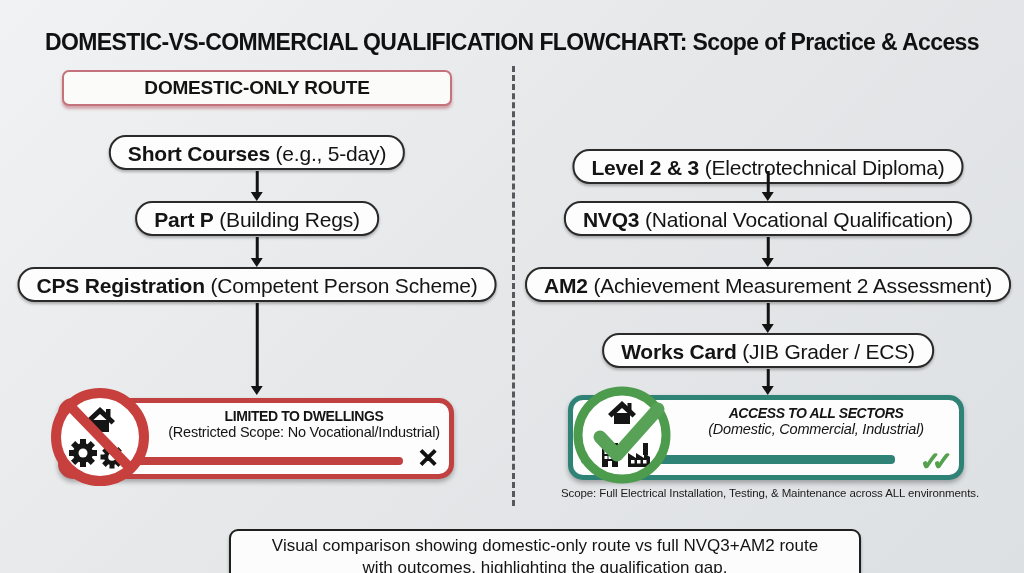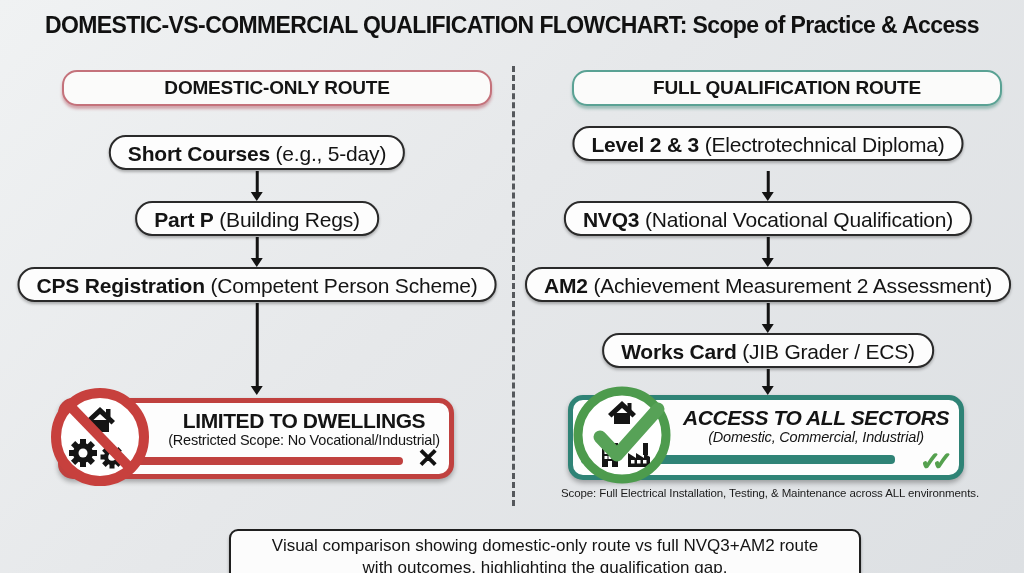--- a/index.html
+++ b/index.html
@@ -4,30 +4,30 @@
 <style>
   * { margin:0; padding:0; box-sizing:border-box; }
   html,body { width:1024px; height:573px; overflow:hidden; }
   body { font-family:"Liberation Sans","DejaVu Sans",sans-serif; color:#141414; }
   #stage {
     position:relative; width:1024px; height:573px;
     background:linear-gradient(135deg,#f0f2f3 0%,#e6e8ea 45%,#dde0e3 100%);
   }
   .abs { position:absolute; }
   .title {
-    top:12px; left:0; width:1024px; text-align:center;
+    top:29px; left:0; width:1024px; text-align:center;
     font-size:23px; font-weight:bold; letter-spacing:-0.6px; color:#111;
   }
   .divider {
     left:512px; top:66px; height:440px; width:0;
     border-left:3px dashed #55585c;
   }
   .route-header {
-    top:70px; width:430px; height:36px;
-    background:#fbfbfa; border-radius:15px;
+    top:70px; width:390px; height:36px;
+    background:#fbfbfa; border-radius:7px;
     display:flex; align-items:center; justify-content:center;
     font-size:19px; font-weight:bold; letter-spacing:-0.2px;
   }
   .route-header.red  { left:62px;  border:2px solid #c4727b; box-shadow:0 3px 3px rgba(176,76,88,.45); }
   .route-header.teal { left:572px; border:2px solid #5aa294; box-shadow:0 3px 3px rgba(70,140,125,.45); }
   .node {
     transform:translateX(-50%);
     white-space:nowrap;
     background:#fdfdfd; border:2.5px solid #2a2a2a; border-radius:17px;
     padding:5px 17px 2px; font-size:21px; letter-spacing:-0.2px;
@@ -41,21 +41,21 @@
     border-left:6.5px solid transparent; border-right:6.5px solid transparent;
     border-top:9px solid #131313;
   }
   .outcome {
     width:396px; background:#fdfdfd; border-radius:15px;
     box-shadow:0 3px 5px rgba(0,0,0,.3);
   }
   .outcome.red  { left:58px;  top:398px; height:81px; border:5px solid #c0413f; }
   .outcome.teal { left:568px; top:395px; height:85px; border:5px solid #2f8376;font-style:italic; }
   .outcome-text { margin-left:96px; text-align:center; padding-top:6px; }
-  .outcome-title { font-size:21px; font-weight:bold; letter-spacing:-0.4px; line-height:1.1; }
+  .outcome-title { font-size:14px; font-weight:bold; letter-spacing:-0.4px; line-height:1.1; }
   .outcome-sub { font-size:14.5px; letter-spacing:-0.2px; }
   .bar { position:absolute; height:8px; border-radius:4px; }
   .bar.red  { left:8px;  right:46px; bottom:9px;  background:#c0413f; }
   .bar.teal { left:8px;  right:64px; bottom:11px; background:#2f8376; height:9px; }
   .fail-mark {
     position:absolute; right:10px; bottom:0px;
     font-size:26px; font-weight:bold; color:#111;
     -webkit-text-stroke:1.3px #111;
   }
   .pass-marks {
@@ -142,25 +142,22 @@
         <circle r="8"></circle>
       </g>
       <circle r="3.8" fill="#ffffff"></circle>
     </g>
 
     <circle cx="50" cy="50" r="44" fill="none" stroke="#c7403d" stroke-width="10"></circle>
     <line x1="20" y1="19" x2="81" y2="82" stroke="#c7403d" stroke-width="10"></line>
   </svg>
 
 
-  <div class="abs route-header teal">
-    <span>FULL QUALIFICATION ROUTE</span>
-  </div>
-
-  <div class="abs node" style="left:768px; top:126px">
+
+  <div class="abs node" style="left:768px; top:149px">
     <b>Level 2 &amp; 3</b><span> (Electrotechnical Diploma)</span>
   </div>
   <div class="abs arrow" style="left:768px; top:171px; height:22px"></div>
 
   <div class="abs node" style="left:768px; top:201px">
     <b>NVQ3</b><span> (National Vocational Qualification)</span>
   </div>
   <div class="abs arrow" style="left:768px; top:237px; height:22px"></div>
 
   <div class="abs node" style="left:768px; top:267px">

